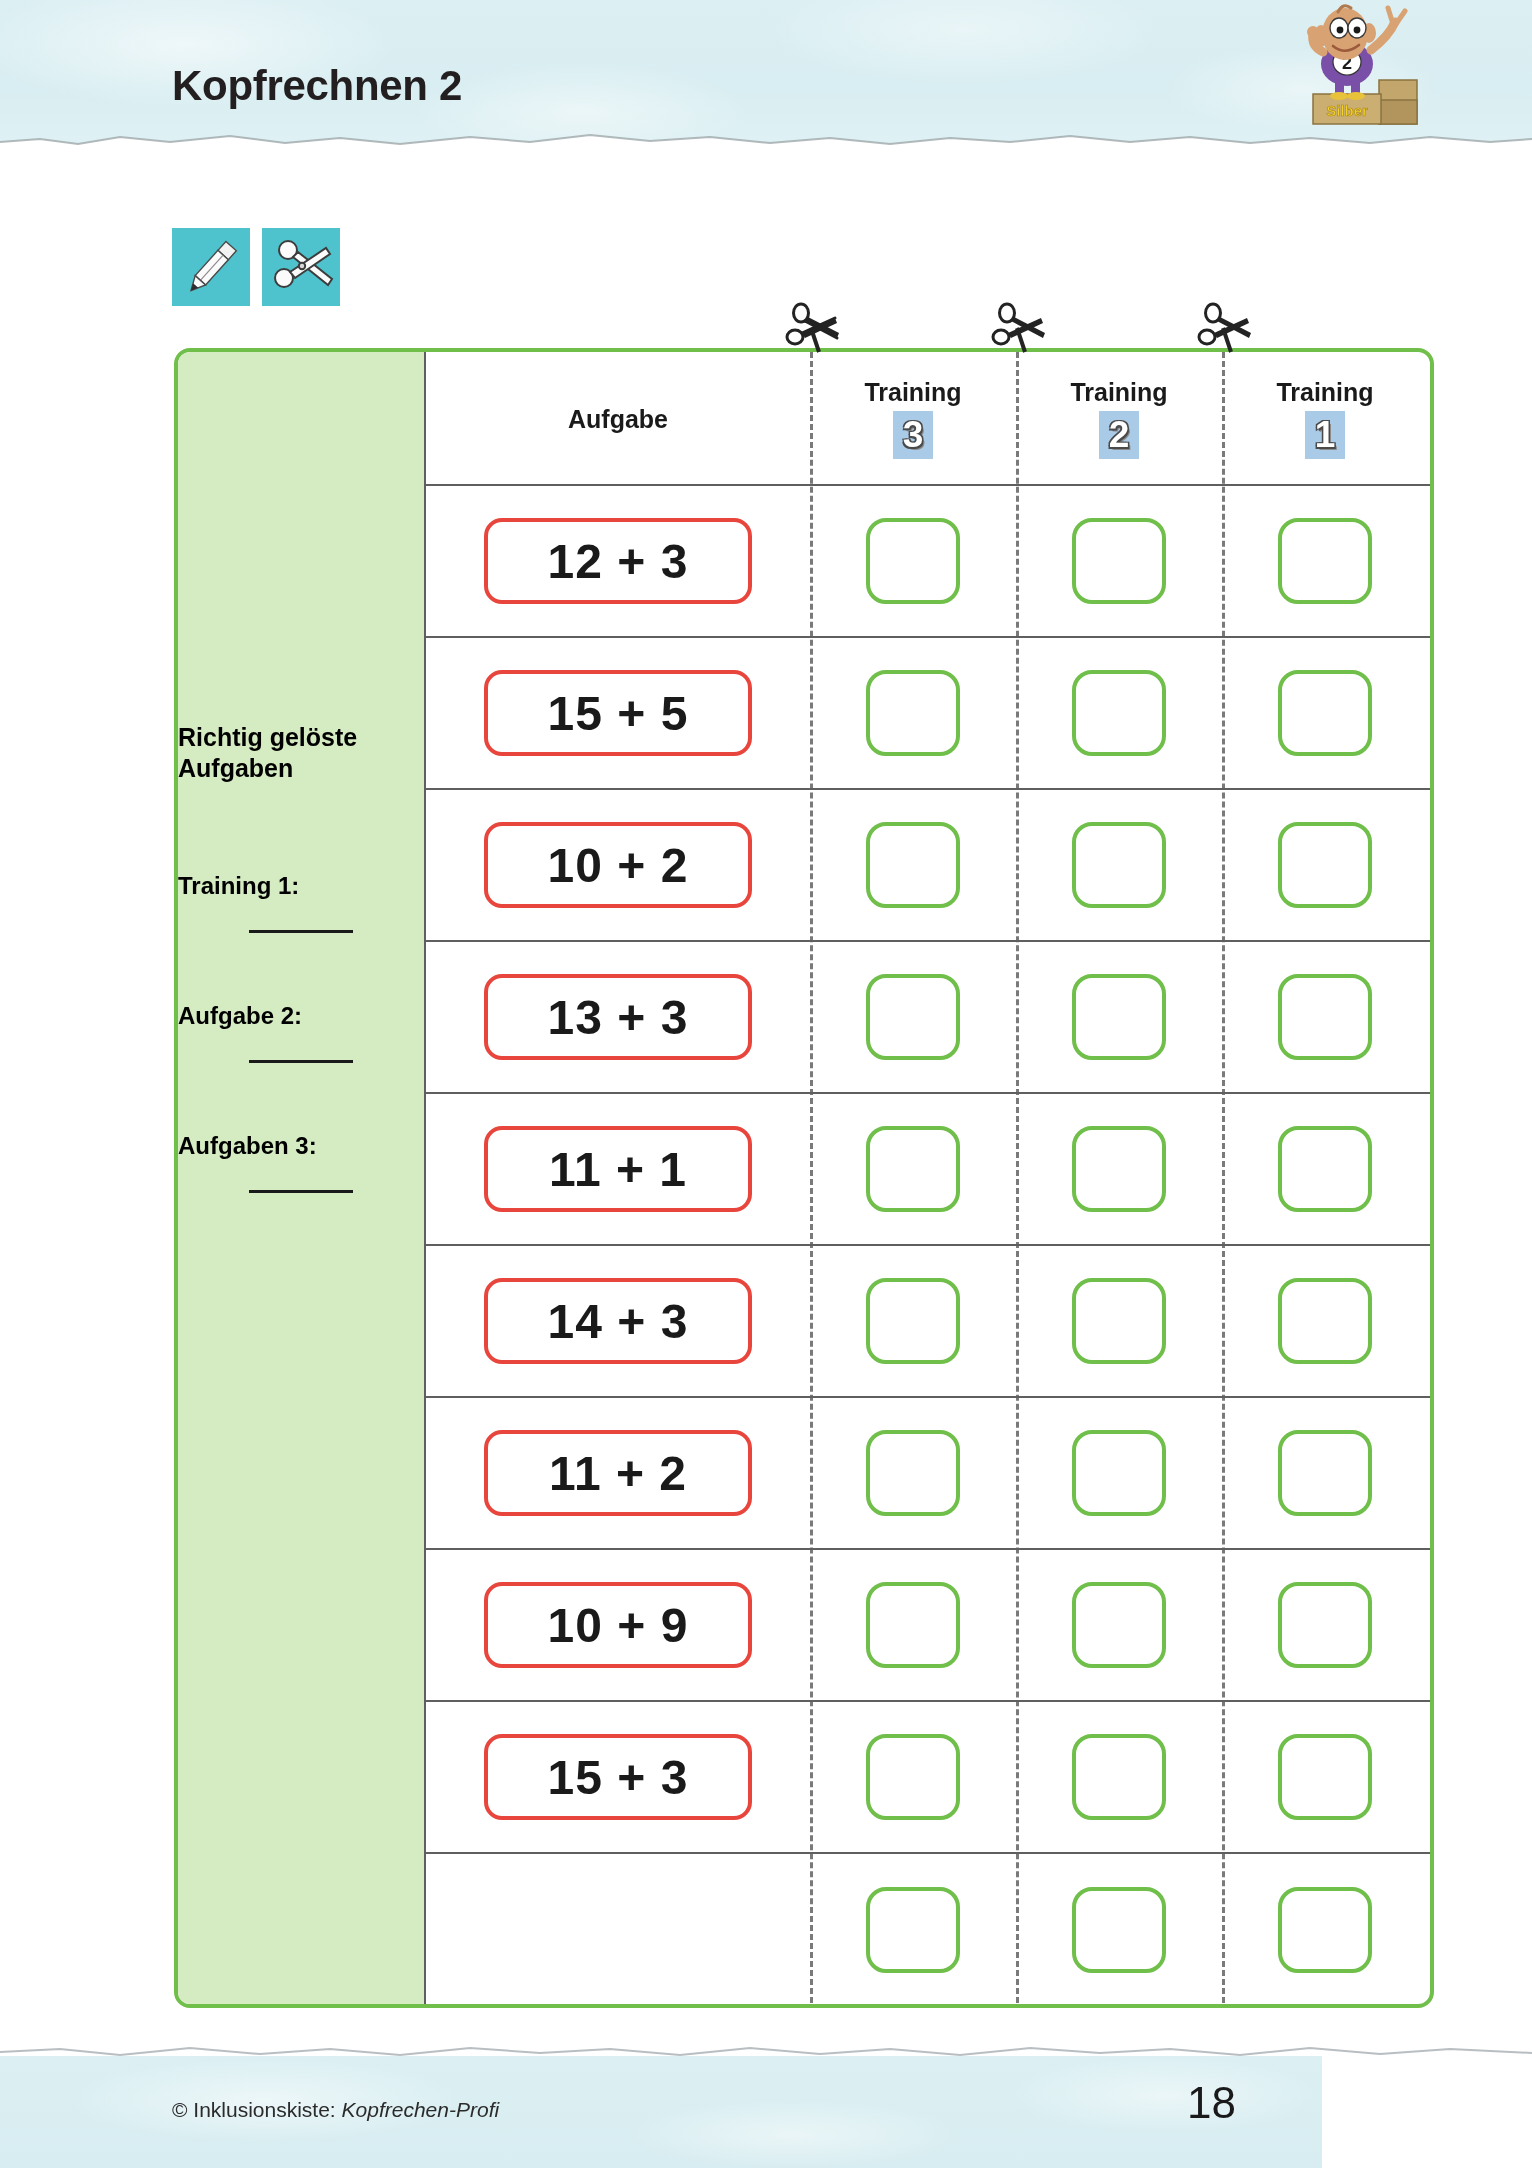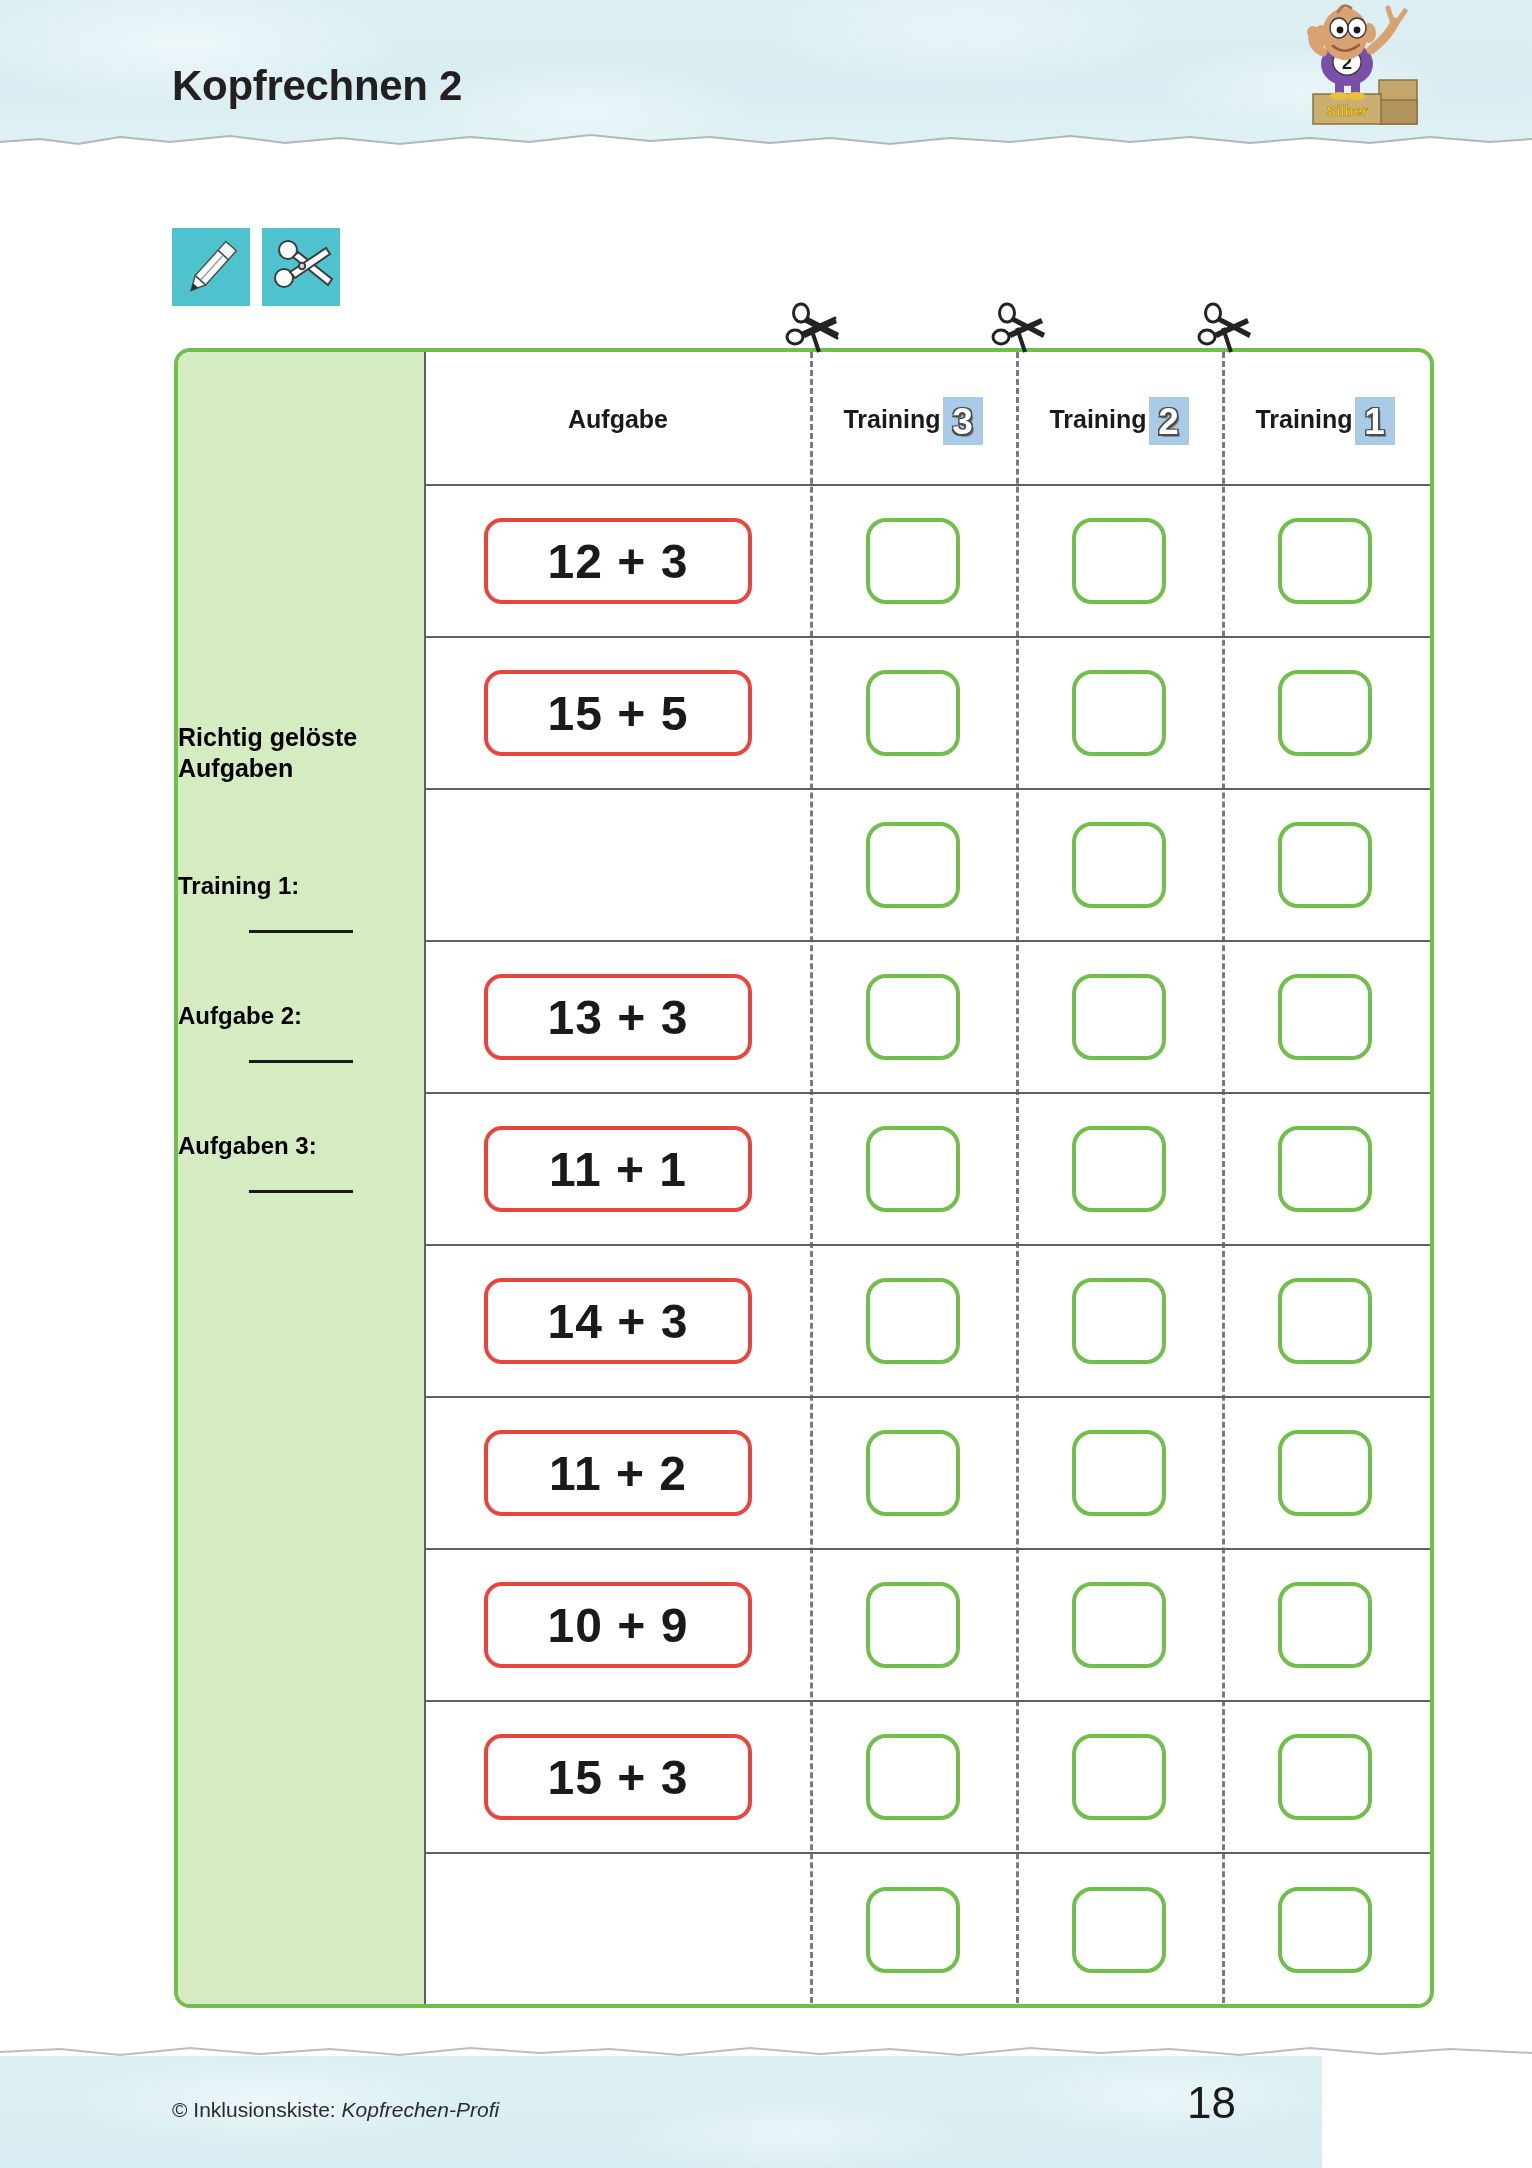--- a/index.html
+++ b/index.html
@@ -124,21 +124,21 @@
     left: 0; top: 0;
     width: 384px; height: 134px;
     display: flex; align-items: center; justify-content: center;
     font-size: 25px; font-weight: bold; color: #1a1a1a;
   }
   .training-head {
     position: absolute;
     top: 0;
     width: 206px; height: 134px;
     display: flex;
-    flex-direction: row;
+    flex-direction: column;
     align-items: center;
     justify-content: center;
     gap: 2px;
   }
   .training-head .th-label {
     font-size: 25px;
     font-weight: bold;
     color: #1a1a1a;
     line-height: 1;
   }
@@ -410,20 +410,23 @@
             <div class="checkbox"></div>
           </div>
         <div class="check-cell cc2">
             <div class="checkbox"></div>
           </div>
         <div class="check-cell cc3">
             <div class="checkbox"></div>
           </div>
       </div>
       <div class="row">
+        <div class="task-cell">
+          <div class="task-box">10 + 2</div>
+        </div>
         <div class="check-cell cc1">
             <div class="checkbox"></div>
           </div>
         <div class="check-cell cc2">
             <div class="checkbox"></div>
           </div>
         <div class="check-cell cc3">
             <div class="checkbox"></div>
           </div>
       </div>

